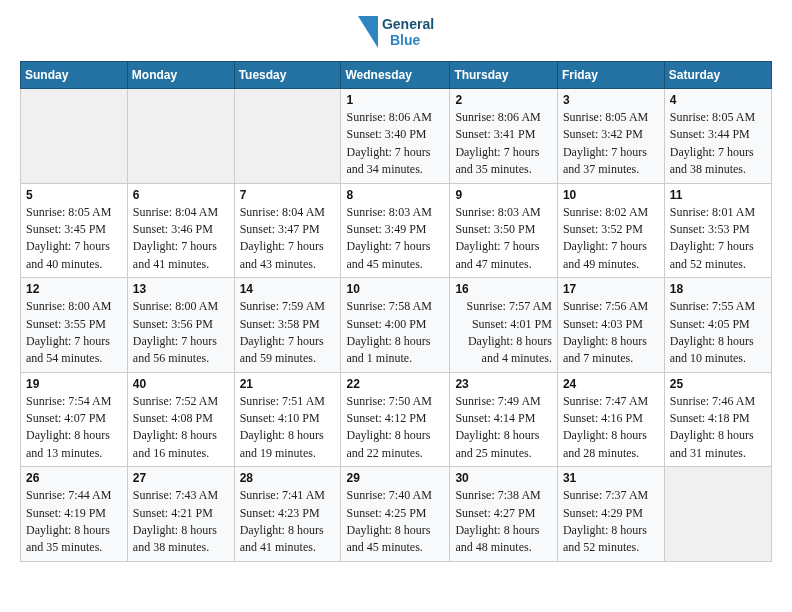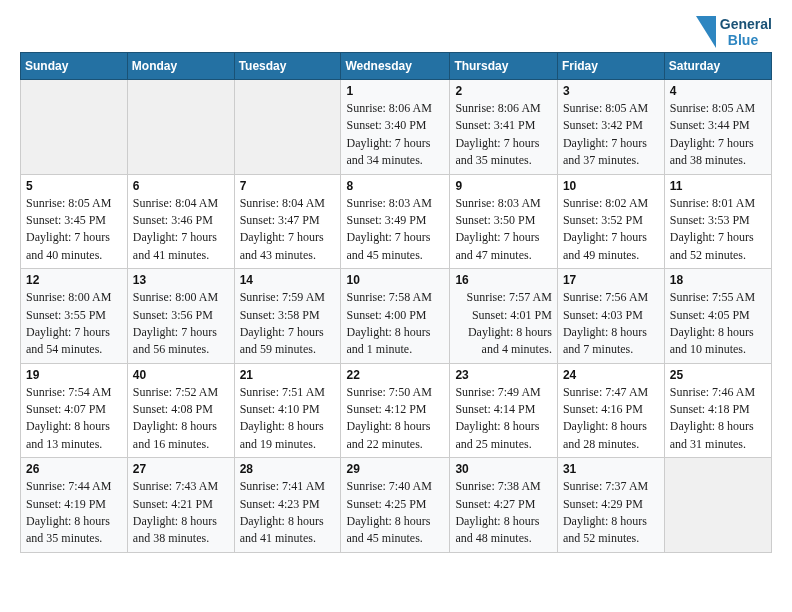--- a/index.html
+++ b/index.html
@@ -6,21 +6,21 @@
     body {
       font-family: Arial, sans-serif;
       background: #fff;
       width: 792px;
       min-height: 612px;
       padding: 16px 20px;
     }
     .header-logo {
       display: flex;
       align-items: flex-start;
-      justify-content: flex-end;
+      justify-content: center;
     }
     .logo-area {
       display: flex;
       align-items: center;
     }
     .title-area {
       text-align: right;
     }
     .month-title {
       font-size: 32px;
@@ -28,21 +28,21 @@
       color: #1a1a1a;
     }
     .location-title {
       font-size: 15px;
       color: #333;
       margin-top: 2px;
     }
     .calendar {
       width: 100%;
       border-collapse: collapse;
-      margin-top: 4px;
+      margin-top: 13px;
       font-size: 10.5px;
       border-radius: 29px;
     }
     .calendar thead tr th {
       background: #2471a3;
       color: #fff;
       padding: 6px 4px;
       text-align: left;
       font-size: 12px;
       font-weight: bold;

